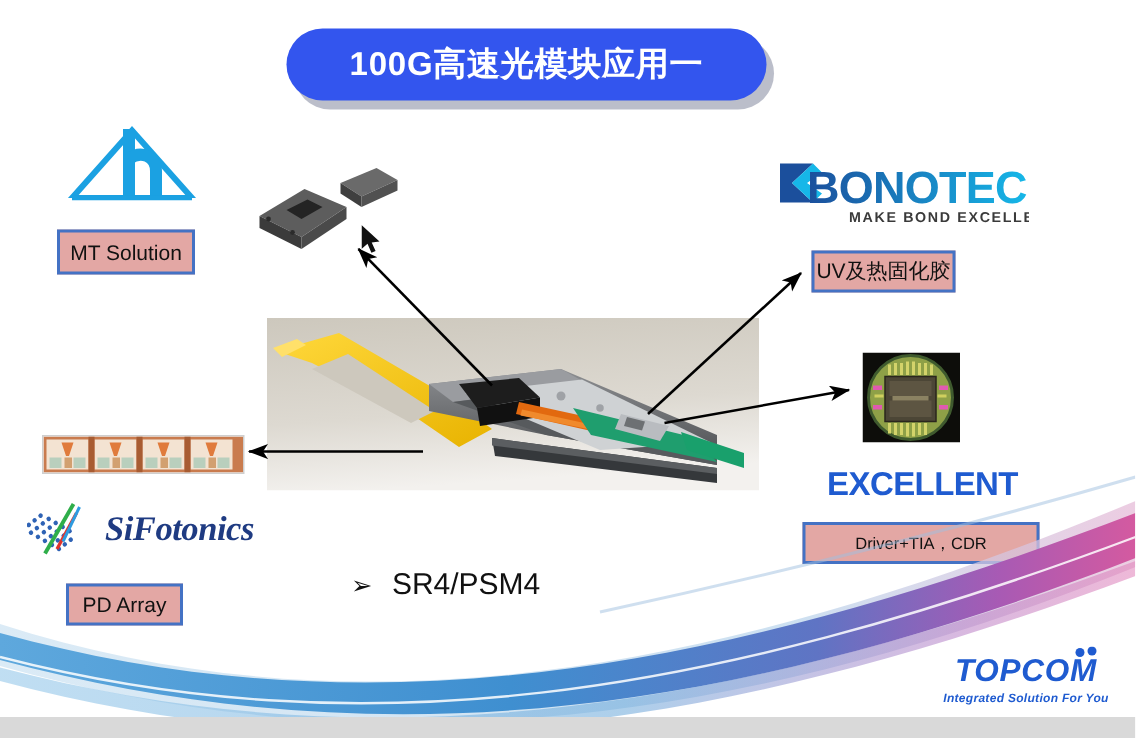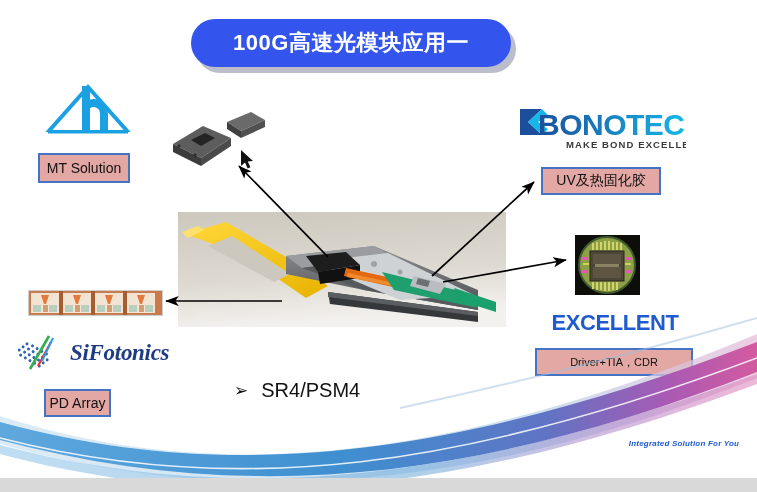--- a/index.html
+++ b/index.html
@@ -157,21 +157,21 @@
 
       <g>
         <polygon points="2,4 24,4 10,17 24,30 2,30" fill="#1b4f9c"></polygon>
         <polygon points="10,17 24,4 30,10 20,17 30,24 24,30" fill="#16b7e8"></polygon>
       </g>
       <text x="20" y="30" font-family="Liberation Sans, sans-serif" font-size="30" font-weight="bold" fill="url(#bgrad)" letter-spacing="-0.5">BONOTEC</text>
       <text x="48" y="43" font-family="Liberation Sans, sans-serif" font-size="9.5" font-weight="bold" fill="#3a3a3a" letter-spacing="1.1">MAKE BOND EXCELLENT</text>
     </svg>
   </div>
 
-  <div class="label-box" style="left:541px;top:167px;width:120px;height:28px;">
+  <div class="label-box" style="left:541px;top:167px;width:96px;height:28px;">
     <span>UV及热固化胶</span>
   </div>
 
   <div class="chip-photo">
     <svg viewBox="0 0 65 60" width="65" height="60">
       <rect width="65" height="60" fill="#0d0d0a"></rect>
       <circle cx="32" cy="30" r="28" fill="#b3b344"></circle>
       <circle cx="32" cy="30" r="28" fill="#6f8f4a" opacity="0.55"></circle>
       <path d="M4 30 a28 28 0 0 1 56 0 a28 28 0 0 1 -56 0" fill="none" stroke="#3f5a2e" stroke-width="2"></path>
       <rect x="15" y="16" width="34" height="30" fill="#4c4636" stroke="#2a261d" stroke-width="1"></rect>
@@ -333,21 +333,21 @@
           </g>
         </g>
         <path d="M31 3 L12 36" stroke="#2fae4a" stroke-width="2.6" fill="none"></path>
         <path d="M33 9 L20 33" stroke="#e0342c" stroke-width="2.2" fill="none"></path>
         <path d="M35 5 L24 28" stroke="#2e9be0" stroke-width="2" fill="none"></path>
       </svg>
     </div>
     <div class="sifo-text">SiFotonics</div>
   </div>
 
-  <div class="label-box" style="left:44px;top:389px;width:67px;height:28px;">
+  <div class="label-box" style="left:44px;top:389px;width:78px;height:28px;">
     <span>PD Array</span>
   </div>
 
   <div class="bullet-row">
     <span class="bullet-glyph">➢</span>
     <span>SR4/PSM4</span>
   </div>
 
   <svg class="arrows" viewBox="0 0 757 492">
     <defs>
@@ -398,16 +398,22 @@
 
       <path d="M0,126 C240,188 470,154 757,46" fill="none" stroke="#ffffff" stroke-width="1.6" opacity="0.85"></path>
 
       <path d="M757,6 C640,40 520,70 400,96" fill="none" stroke="#9fbfe0" stroke-width="2" opacity="0.5"></path>
     </svg>
   </div>
 
   <div class="bottom-strip"></div>
 
   <div class="topcom">
+    <div class="topcom-name">
+      TOPCOM<svg class="topcom-dots" viewBox="0 0 16 8">
+        <circle cx="4" cy="4" r="3" fill="#1f5bd0"></circle>
+        <circle cx="12" cy="3" r="3" fill="#1f5bd0"></circle>
+      </svg>
+    </div>
     <div class="topcom-tag">Integrated Solution For You</div>
   </div>
 
 </div>
 
 </body></html>

